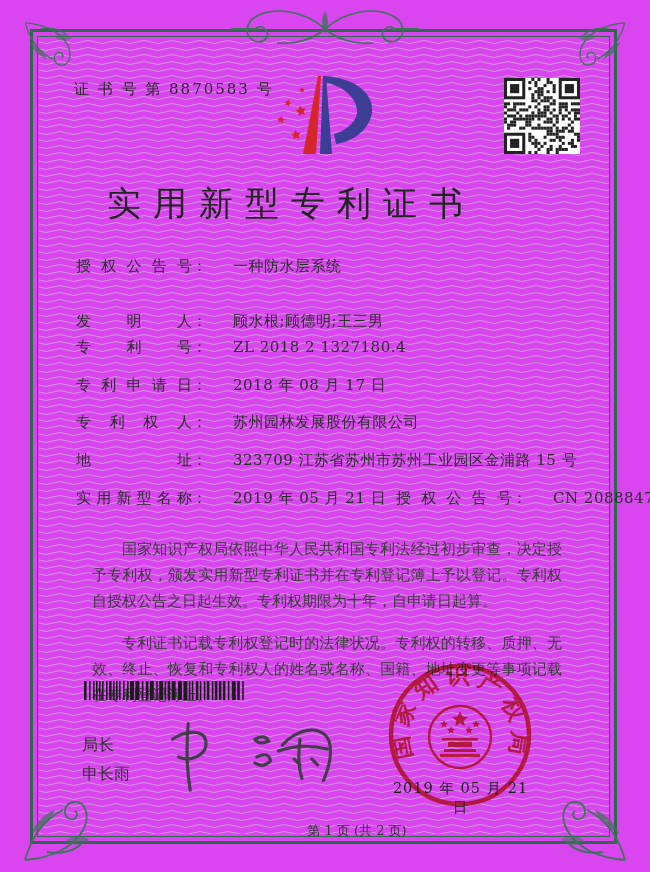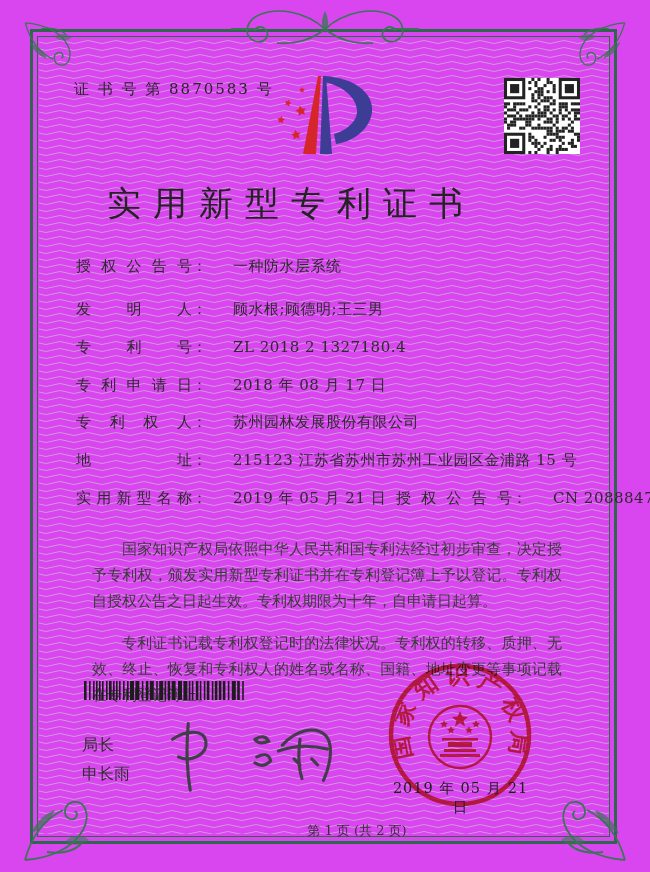--- a/index.html
+++ b/index.html
@@ -433,34 +433,34 @@
       <rect x="0" y="54" width="21" height="21" fill="#222"></rect>
       <rect x="3" y="57" width="15" height="15" fill="#fff"></rect>
       <rect x="6" y="60" width="9" height="9" fill="#222"></rect>
     </svg>
 
   <div class="title">实用新型专利证书</div>
 
   <div class="frow" style="top:257px">
     <span class="flabel">授权公告号</span><span class="fcolon">：</span><span class="fvalue">一种防水层系统</span>
   </div>
-  <div class="frow" style="top:300px">
+  <div class="frow" style="top:312px">
     <span class="flabel">发明人</span><span class="fcolon">：</span><span class="fvalue">顾水根;顾德明;王三男</span>
   </div>
   <div class="frow" style="top:338px">
     <span class="flabel">专利号</span><span class="fcolon">：</span><span class="fvalue">ZL 2018 2 1327180.4</span>
   </div>
   <div class="frow" style="top:376px">
     <span class="flabel">专利申请日</span><span class="fcolon">：</span><span class="fvalue">2018 年 08 月 17 日</span>
   </div>
   <div class="frow" style="top:413px">
     <span class="flabel">专利权人</span><span class="fcolon">：</span><span class="fvalue">苏州园林发展股份有限公司</span>
   </div>
   <div class="frow" style="top:451px">
-    <span class="flabel">地址</span><span class="fcolon">：</span><span class="fvalue">215123 江苏省苏州市苏州工业园区金浦路 15 号</span>
+    <span class="flabel">地址</span><span class="fcolon">：</span><span class="fvalue">323709 江苏省苏州市苏州工业园区金浦路 15 号</span>
   </div>
   <div class="frow" style="top:489px;width:510px">
     <span class="flabel">实用新型名称</span><span class="fcolon">：</span><span class="fvalue">2019 年 05 月 21 日</span>
     <span class="grant2">
       <span class="flabel">授权公告号</span><span class="fcolon">：</span><span class="fvalue">CN 208884731 U</span>
     </span>
   </div>
 
   <div class="paras">
     <p>国家知识产权局依照中华人民共和国专利法经过初步审查，决定授予专利权，颁发实用新型专利证书并在专利登记簿上予以登记。专利权自授权公告之日起生效。专利权期限为十年，自申请日起算。</p>

